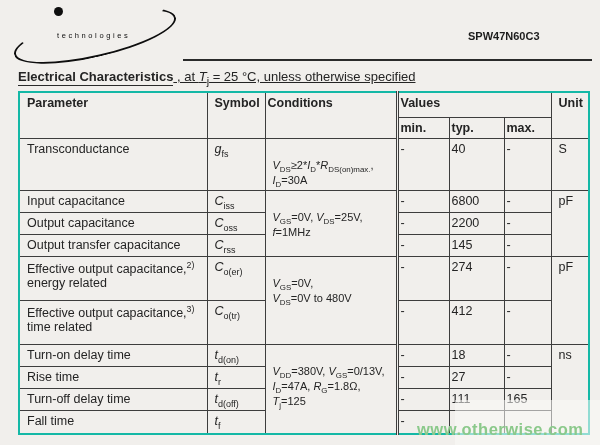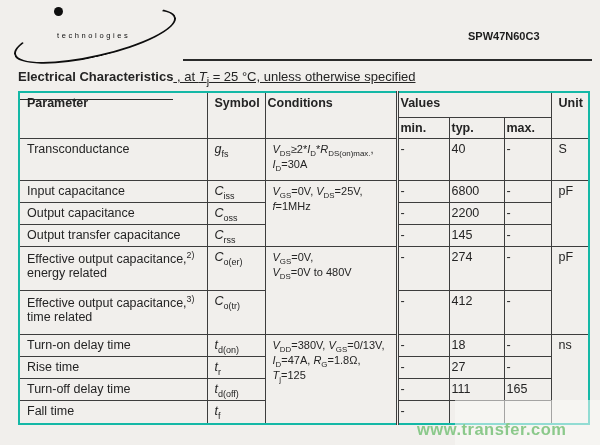--- a/index.html
+++ b/index.html
@@ -22,40 +22,40 @@
   }
   .logo-dot { position:absolute; left:42px; top:5px; width:9px; height:9px; background:#0e0e0e; border-radius:50%; }
   .logo-brand { position:absolute; left:41px; top:14px; font-size:24px; font-weight:600; letter-spacing:0.5px; color:#0e0e0e; }
   .logo-sub { position:absolute; left:45px; top:29px; font-size:7.5px; letter-spacing:2.6px; color:#0e0e0e; }
 
   
   .part-number { position:absolute; left:468px; top:30px; font-size:11px; font-weight:bold; color:#1c1c1c; }
   .header-rule { position:absolute; left:183px; top:59px; width:409px; height:2px; background:#2a2a2a; }
 
   .title-line { position:absolute; left:18px; top:69px; font-size:13px; white-space:nowrap; }
-  .title-bold { font-weight:bold; border-bottom:1.5px solid #2a2a2a; padding-bottom:15px; }
+  .title-bold { font-weight:bold; border-bottom:1.5px solid #2a2a2a; padding-bottom:1px; }
   .title-rest { font-weight:normal;text-decoration:underline; }
 
   
   table.ec {
     position:absolute; left:18px; top:91px;
     width:570px; border-collapse:collapse; table-layout:fixed;
     border:2px solid #14b8a6;
     font-size:12.5px;
   }
   .ec th, .ec td {
     border:1px solid #3d3d3d;
     vertical-align:top;
     padding:3px 4px 1px 7px;
     text-align:left;
     font-weight:normal;
   }
   .ec th { font-weight:bold; }
   .ec .c { text-align:left; padding-left:2px; padding-right:2px; }
-  .ec .cond { font-size:11px; padding-top:4px; white-space:pre-line; }
+  .ec .cond { font-size:11px; padding-top:20px; white-space:pre-line; }
   .ec .param { white-space:pre-line; }
   .ec .dbl { border-left:3px double #3d3d3d; }
   .ec sub { font-size:0.72em;text-align:right; }
   .ec sup { font-size:0.7em; }
   .ec i { font-style:italic; }
 
   
   .wm-overlay {
     position:absolute; left:455px; top:400px; width:145px; height:45px;
     background:rgba(250,250,247,0.55);
@@ -189,13 +189,13 @@
       <td class="param">Fall time</td>
       <td><i>t</i><sub>f</sub></td>
       <td class="c dbl">-</td>
       <td class="c"></td>
       <td class="c"></td>
     </tr>
   </tbody>
 </table>
 
 <div class="wm-overlay"></div>
-<div class="wm-text" style="color: rgb(139, 201, 139);">www.transfer.com</div>
+<div class="wm-text" style="color: rgb(139, 201, 139);">www.otherwise.com</div>
 
 </body></html>

